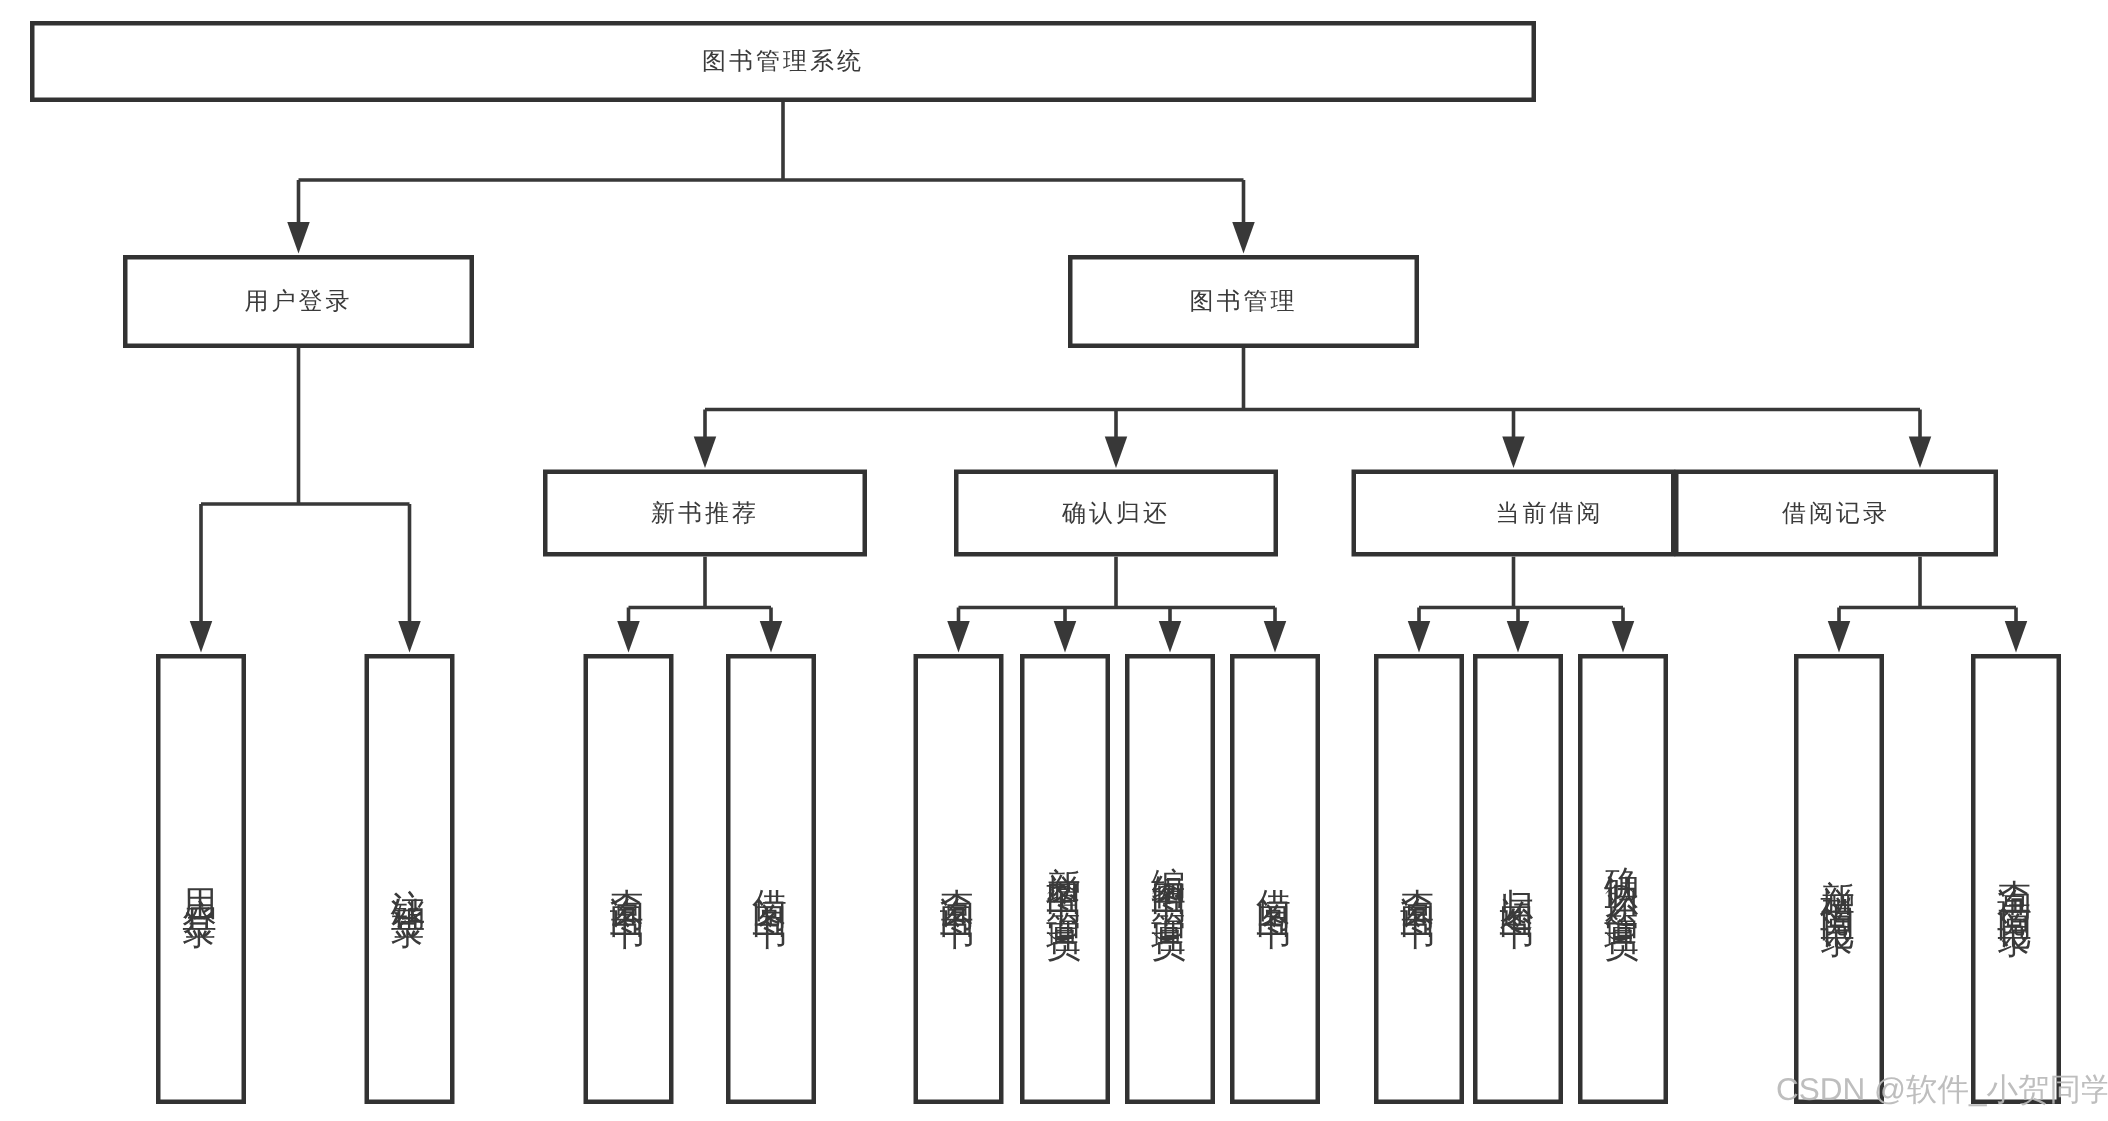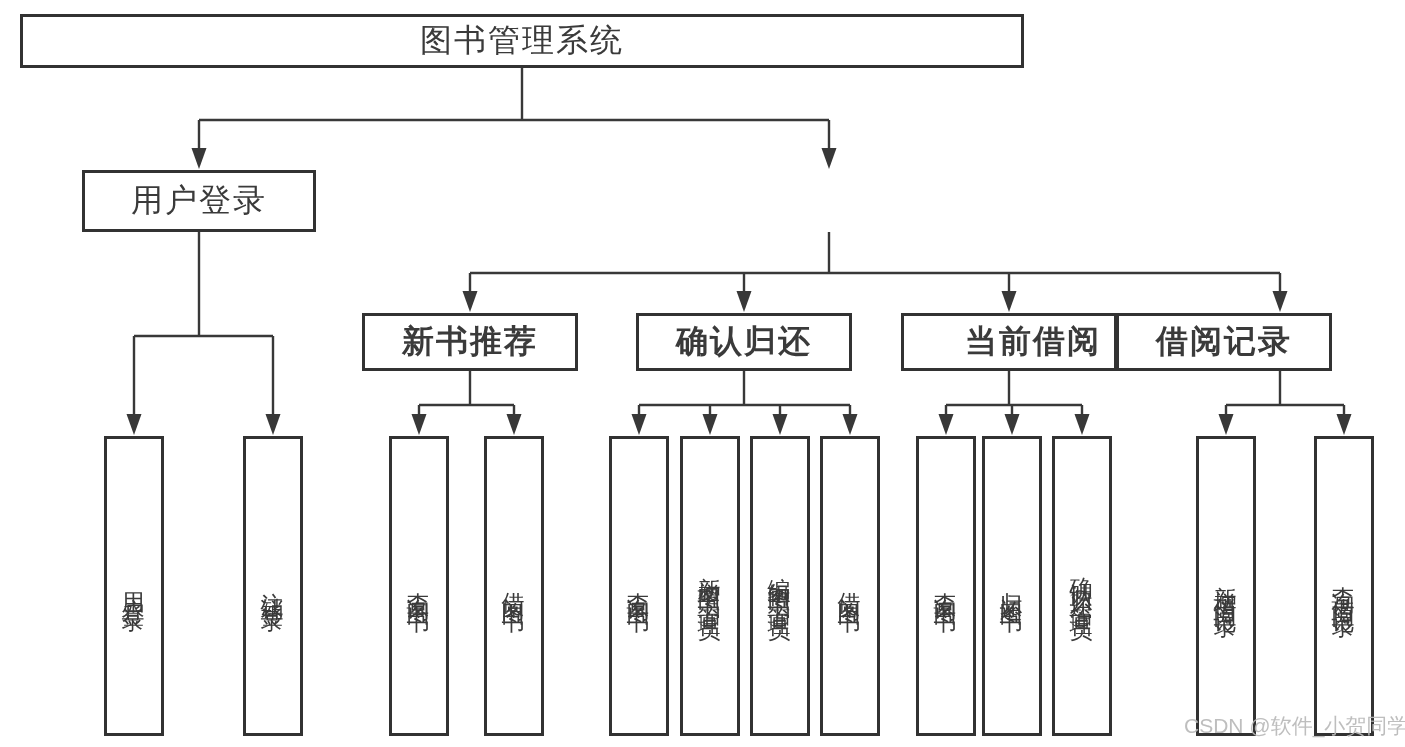--- a/index.html
+++ b/index.html
@@ -26,36 +26,36 @@
     box-sizing: border-box;
     border: 3px solid #323232;
     background: #ffffff;
     display: flex;
     align-items: center;
     justify-content: center;
     color: #3a3a3a;
     z-index: 2;
   }
   .node .lbl {
-    font-size: 32px;
+    font-size: 16px;
     letter-spacing: 2px;
     white-space: nowrap;
   }
   .leaf .lbl {
     writing-mode: vertical-rl;
     text-orientation: mixed;
     font-size: 23px;
     letter-spacing: 6px;
     white-space: nowrap;
   }
   
   .n-root { left: 20px;  top: 14px;  width: 1004px; height: 54px; }
   .n-l2a  { left: 82px;  top: 170px; width: 234px;  height: 62px; }
   .n-l2b  { left: 712px; top: 170px; width: 234px;  height: 62px; }
-  .n-l3   { top: 313px; width: 216px; height: 58px; font-weight: bold; }
+  .n-l3   { top: 313px; width: 216px; height: 58px; }
   .n-l3a  { left: 362px; }
   .n-l3b  { left: 636px; }
   .n-l3c  { left: 901px; padding-left: 48px; }
   .n-l3d  { left: 1116px; }
   .leaf   { top: 436px; width: 60px; height: 300px; }
   .lf1  { left: 104px; }
   .lf2  { left: 243px; }
   .lf3  { left: 389px; }
   .lf4  { left: 484px; }
   .lf5  { left: 609px; }
@@ -122,20 +122,23 @@
     </g>
   </svg>
 
   <div class="node n-root">
     <span class="lbl">图书管理系统</span>
   </div>
 
   <div class="node n-l2a">
     <span class="lbl">用户登录</span>
   </div>
+  <div class="node n-l2b">
+    <span class="lbl">图书管理</span>
+  </div>
 
   <div class="node n-l3 n-l3a">
     <span class="lbl">新书推荐</span>
   </div>
   <div class="node n-l3 n-l3b">
     <span class="lbl">确认归还</span>
   </div>
   <div class="node n-l3 n-l3c">
     <span class="lbl">当前借阅</span>
   </div>

